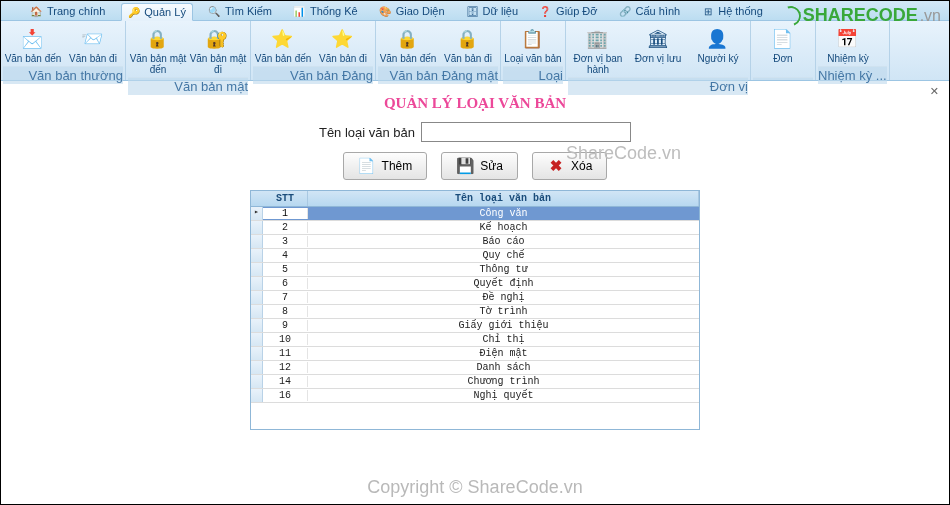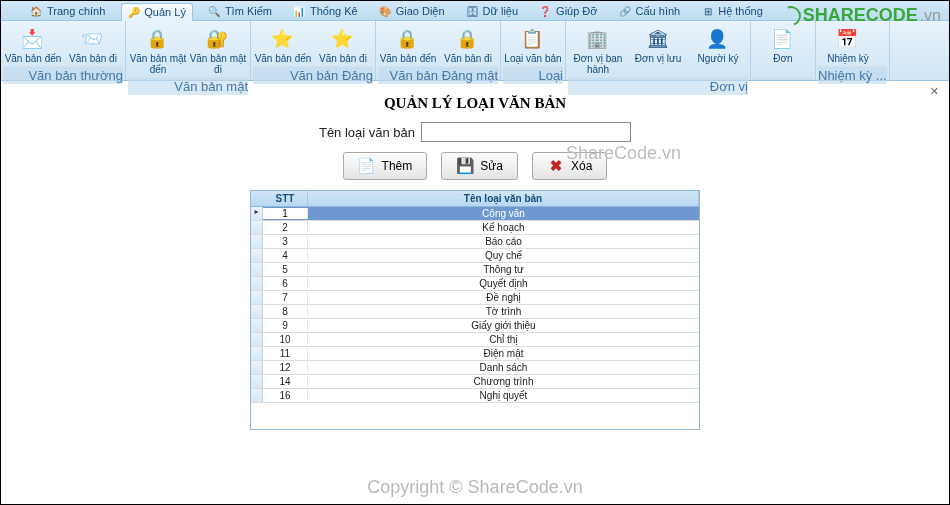--- a/index.html
+++ b/index.html
@@ -26,30 +26,30 @@
   .ribbon { height:60px; background:linear-gradient(#e8f3fc,#d0e5f5); display:flex; border-bottom:1px solid #9cc5e3; position:relative; }
   .ribgroup { border-right:1px solid #b5d2e8; display:flex; flex-direction:column; padding:2px 2px 0; }
   .ribgroup .btns { display:flex; gap:0; padding-top:2px; flex:1; }
   .rbtn { display:flex; flex-direction:column; align-items:center; justify-content:flex-start; width:60px; text-align:center; font-size:10px; color:#154a7c; padding:2px 0; cursor:pointer; line-height:11px; border-radius:3px;}
   .rbtn .ico { width:24px; height:24px; display:flex; align-items:center; justify-content:center; font-size:18px; margin-bottom:2px; }
   .grlabel { text-align:right; font-size:13px; color:#4477a5; background:rgba(190,216,236,0.6); padding:1px 0; border-top:1px solid #cfe2f0;}
 
   
   .main { padding:8px 0 0 0; position:relative; }
   .closemain { position:absolute; right:10px; top:4px; font-size:11px; color:#666; cursor:pointer;}
-  .heading { text-align:center; color:#000000; font-weight:bold; font-size:15px; font-family:"Times New Roman", serif; margin:6px 4px 10px;}
+  .heading { text-align:center; color:#ec4899; font-weight:bold; font-size:15px; font-family:"Times New Roman", serif; margin:6px 4px 10px;}
   .formrow { display:flex; align-items:center; justify-content:center; gap:6px; margin-bottom:10px;}
   .formrow label { font-size:13px; }
   .formrow input[type=text] { width:210px; height:20px; border:1px solid #888; padding:2px 4px; font-size:12px;}
   .actions { display:flex; justify-content:center; gap:14px; margin-bottom:10px;}
   .action-btn { display:flex; align-items:center; gap:6px; padding:4px 14px; background:linear-gradient(#fdfdfd,#e4e4e4); border:1px solid #a8a8a8; border-radius:3px; cursor:pointer; font-size:12px;}
   .action-btn .ico { width:18px; height:18px; display:flex; align-items:center; justify-content:center; font-size:15px;}
 
   
-  .grid-wrap { width:450px; margin:0 auto; height:240px; border:1px solid #8fb7d7; overflow:hidden; display:flex; flex-direction:column;}
+  .grid-wrap { width:450px; margin:0 auto; height:240px; border:1px solid #8fb7d7; overflow:hidden; display:flex; flex-direction:column;font-family:Liberation Mono, monospace;}
   .ghead { display:flex; background:linear-gradient(#d1e5f5,#b7d8f0); border-bottom:1px solid #8fb7d7; font-weight:bold; font-size:10px; color:#1a4c7a;}
   .gcell { padding:2px 4px; border-right:1px solid #a8c8e2; text-align:center;}
   .ghead .hmark { width:12px; background:linear-gradient(#d1e5f5,#b7d8f0);}
   .ghead .c-stt { width:45px;}
   .ghead .c-name { flex:1;}
   .gbody { flex:1; overflow-y:auto; scrollbar-width:thin;}
   .grow { display:flex; border-bottom:1px solid #dcdcdc; font-size:10px; height:14px; align-items:center;}
   .grow .rmark { width:12px; background:linear-gradient(#e9f2fa,#d6e7f4); border-right:1px solid #b9d2e7; height:100%; text-align:center; font-size:8px;}
   .grow .c-stt { width:45px; text-align:center; border-right:1px solid #e4e4e4;}
   .grow .c-name { flex:1; text-align:center;}

